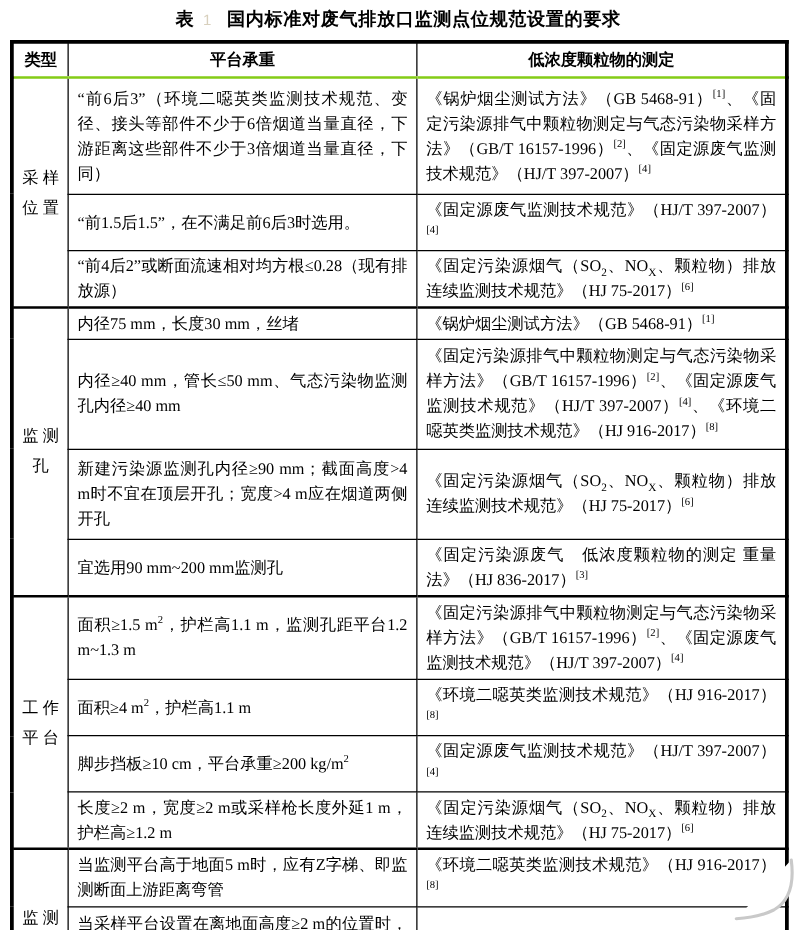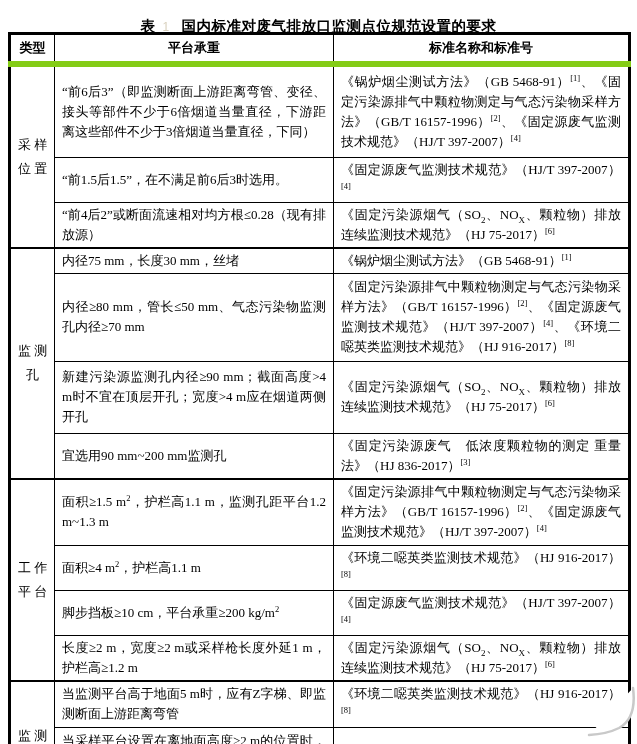--- a/index.html
+++ b/index.html
@@ -2,37 +2,37 @@
 <html lang="zh"><head>
 <meta charset="utf-8">
 <style>
   html,body{margin:0;padding:0;}
   body{
     width:637px;height:744px;overflow:hidden;position:relative;
     background:#ffffff;color:#000;
     font-family:"Liberation Serif","DejaVu Serif",serif;
   }
   .title{
-    text-align:center;margin-top:17px;height:22px;
+    text-align:center;margin-top:6px;height:22px;
     font-family:"Liberation Sans","DejaVu Sans",sans-serif;
     font-weight:bold;font-size:14.5px;letter-spacing:0.5px;
   }
   .title .num{color:#d8d0bd;font-size:12px;margin:0 12px 0 7px;font-weight:normal;}
   table{
     position:absolute;left:8px;top:32px;width:620px;
     border-collapse:collapse;table-layout:fixed;
     border:3px solid #000;
   }
   col.c1{width:45px;}
   col.c2{width:279px;}
   col.c3{width:296px;}
   th,td{border:1px solid #000;vertical-align:middle;font-size:13px;line-height:20px;}
   thead th{
     font-weight:bold;text-align:center;height:24px;padding:1px 2px;
-    border-bottom:6px solid #84cc16;
+    border-bottom:2px solid #84cc16;
   }
   tr.sec td{border-top:2px solid #000;}
   td.type{text-align:center;padding:1px 2px;line-height:24px;margin-top:37px;}
   td.req,td.std{padding:2px 7px;text-align:justify;text-justify:inter-ideograph;}
   sup{font-size:8.5px;line-height:0;vertical-align:super;}
   sub{font-size:9px;line-height:0;vertical-align:sub;}
   .curl{position:absolute;right:0;bottom:2px;pointer-events:none;}
 </style>
 </head>
 <body>
@@ -42,44 +42,44 @@
 <table>
   <colgroup>
       <col class="c1">
       <col class="c2">
       <col class="c3">
     </colgroup>
   <thead>
     <tr>
       <th>类型</th>
       <th>平台承重</th>
-      <th>标准名称和标准号</th>
+      <th>低浓度颗粒物的测定</th>
     </tr>
   </thead>
   <tbody>
     <tr class="sec" style="height:93px">
       <td class="type" rowspan="3">采 样<br>位 置</td>
-      <td class="req">“前6后3”（即监测断面上游距离弯管、变径、接头等部件不少于6倍烟道当量直径，下游距离这些部件不少于3倍烟道当量直径，下同）</td>
+      <td class="req">“前6后3”（环境二噁英类监测技术规范、变径、接头等部件不少于6倍烟道当量直径，下游距离这些部件不少于3倍烟道当量直径，下同）</td>
       <td class="std">《锅炉烟尘测试方法》（GB 5468-91）<sup>[1]</sup>、《固定污染源排气中颗粒物测定与气态污染物采样方法》（GB/T 16157-1996）<sup>[2]</sup>、《固定源废气监测技术规范》（HJ/T 397-2007）<sup>[4]</sup></td>
     </tr>
     <tr style="height:24px">
       <td class="req">“前1.5后1.5”，在不满足前6后3时选用。</td>
       <td class="std">《固定源废气监测技术规范》（HJ/T 397-2007）<sup>[4]</sup></td>
     </tr>
     <tr style="height:43px">
       <td class="req">“前4后2”或断面流速相对均方根≤0.28（现有排放源）</td>
       <td class="std">《固定污染源烟气（SO<sub>2</sub>、NO<sub>X</sub>、颗粒物）排放连续监测技术规范》（HJ 75-2017）<sup>[6]</sup></td>
     </tr>
     <tr class="sec" style="height:25px">
       <td class="type" rowspan="4">监 测<br>孔</td>
       <td class="req">内径75 mm，长度30 mm，丝堵</td>
       <td class="std">《锅炉烟尘测试方法》（GB 5468-91）<sup>[1]</sup></td>
     </tr>
     <tr style="height:88px">
-      <td class="req">内径≥80 mm，管长≤50 mm、气态污染物监测孔内径≥70 mm</td>
+      <td class="req">内径≥40 mm，管长≤50 mm、气态污染物监测孔内径≥40 mm</td>
       <td class="std">《固定污染源排气中颗粒物测定与气态污染物采样方法》（GB/T 16157-1996）<sup>[2]</sup>、《固定源废气监测技术规范》（HJ/T 397-2007）<sup>[4]</sup>、《环境二噁英类监测技术规范》（HJ 916-2017）<sup>[8]</sup></td>
     </tr>
     <tr style="height:72px">
       <td class="req">新建污染源监测孔内径≥90 mm；截面高度&gt;4 m时不宜在顶层开孔；宽度&gt;4 m应在烟道两侧开孔</td>
       <td class="std">《固定污染源烟气（SO<sub>2</sub>、NO<sub>X</sub>、颗粒物）排放连续监测技术规范》（HJ 75-2017）<sup>[6]</sup></td>
     </tr>
     <tr style="height:40px">
       <td class="req">宜选用90 mm~200 mm监测孔</td>
       <td class="std">《固定污染源废气　低浓度颗粒物的测定 重量法》（HJ 836-2017）<sup>[3]</sup></td>
     </tr>

